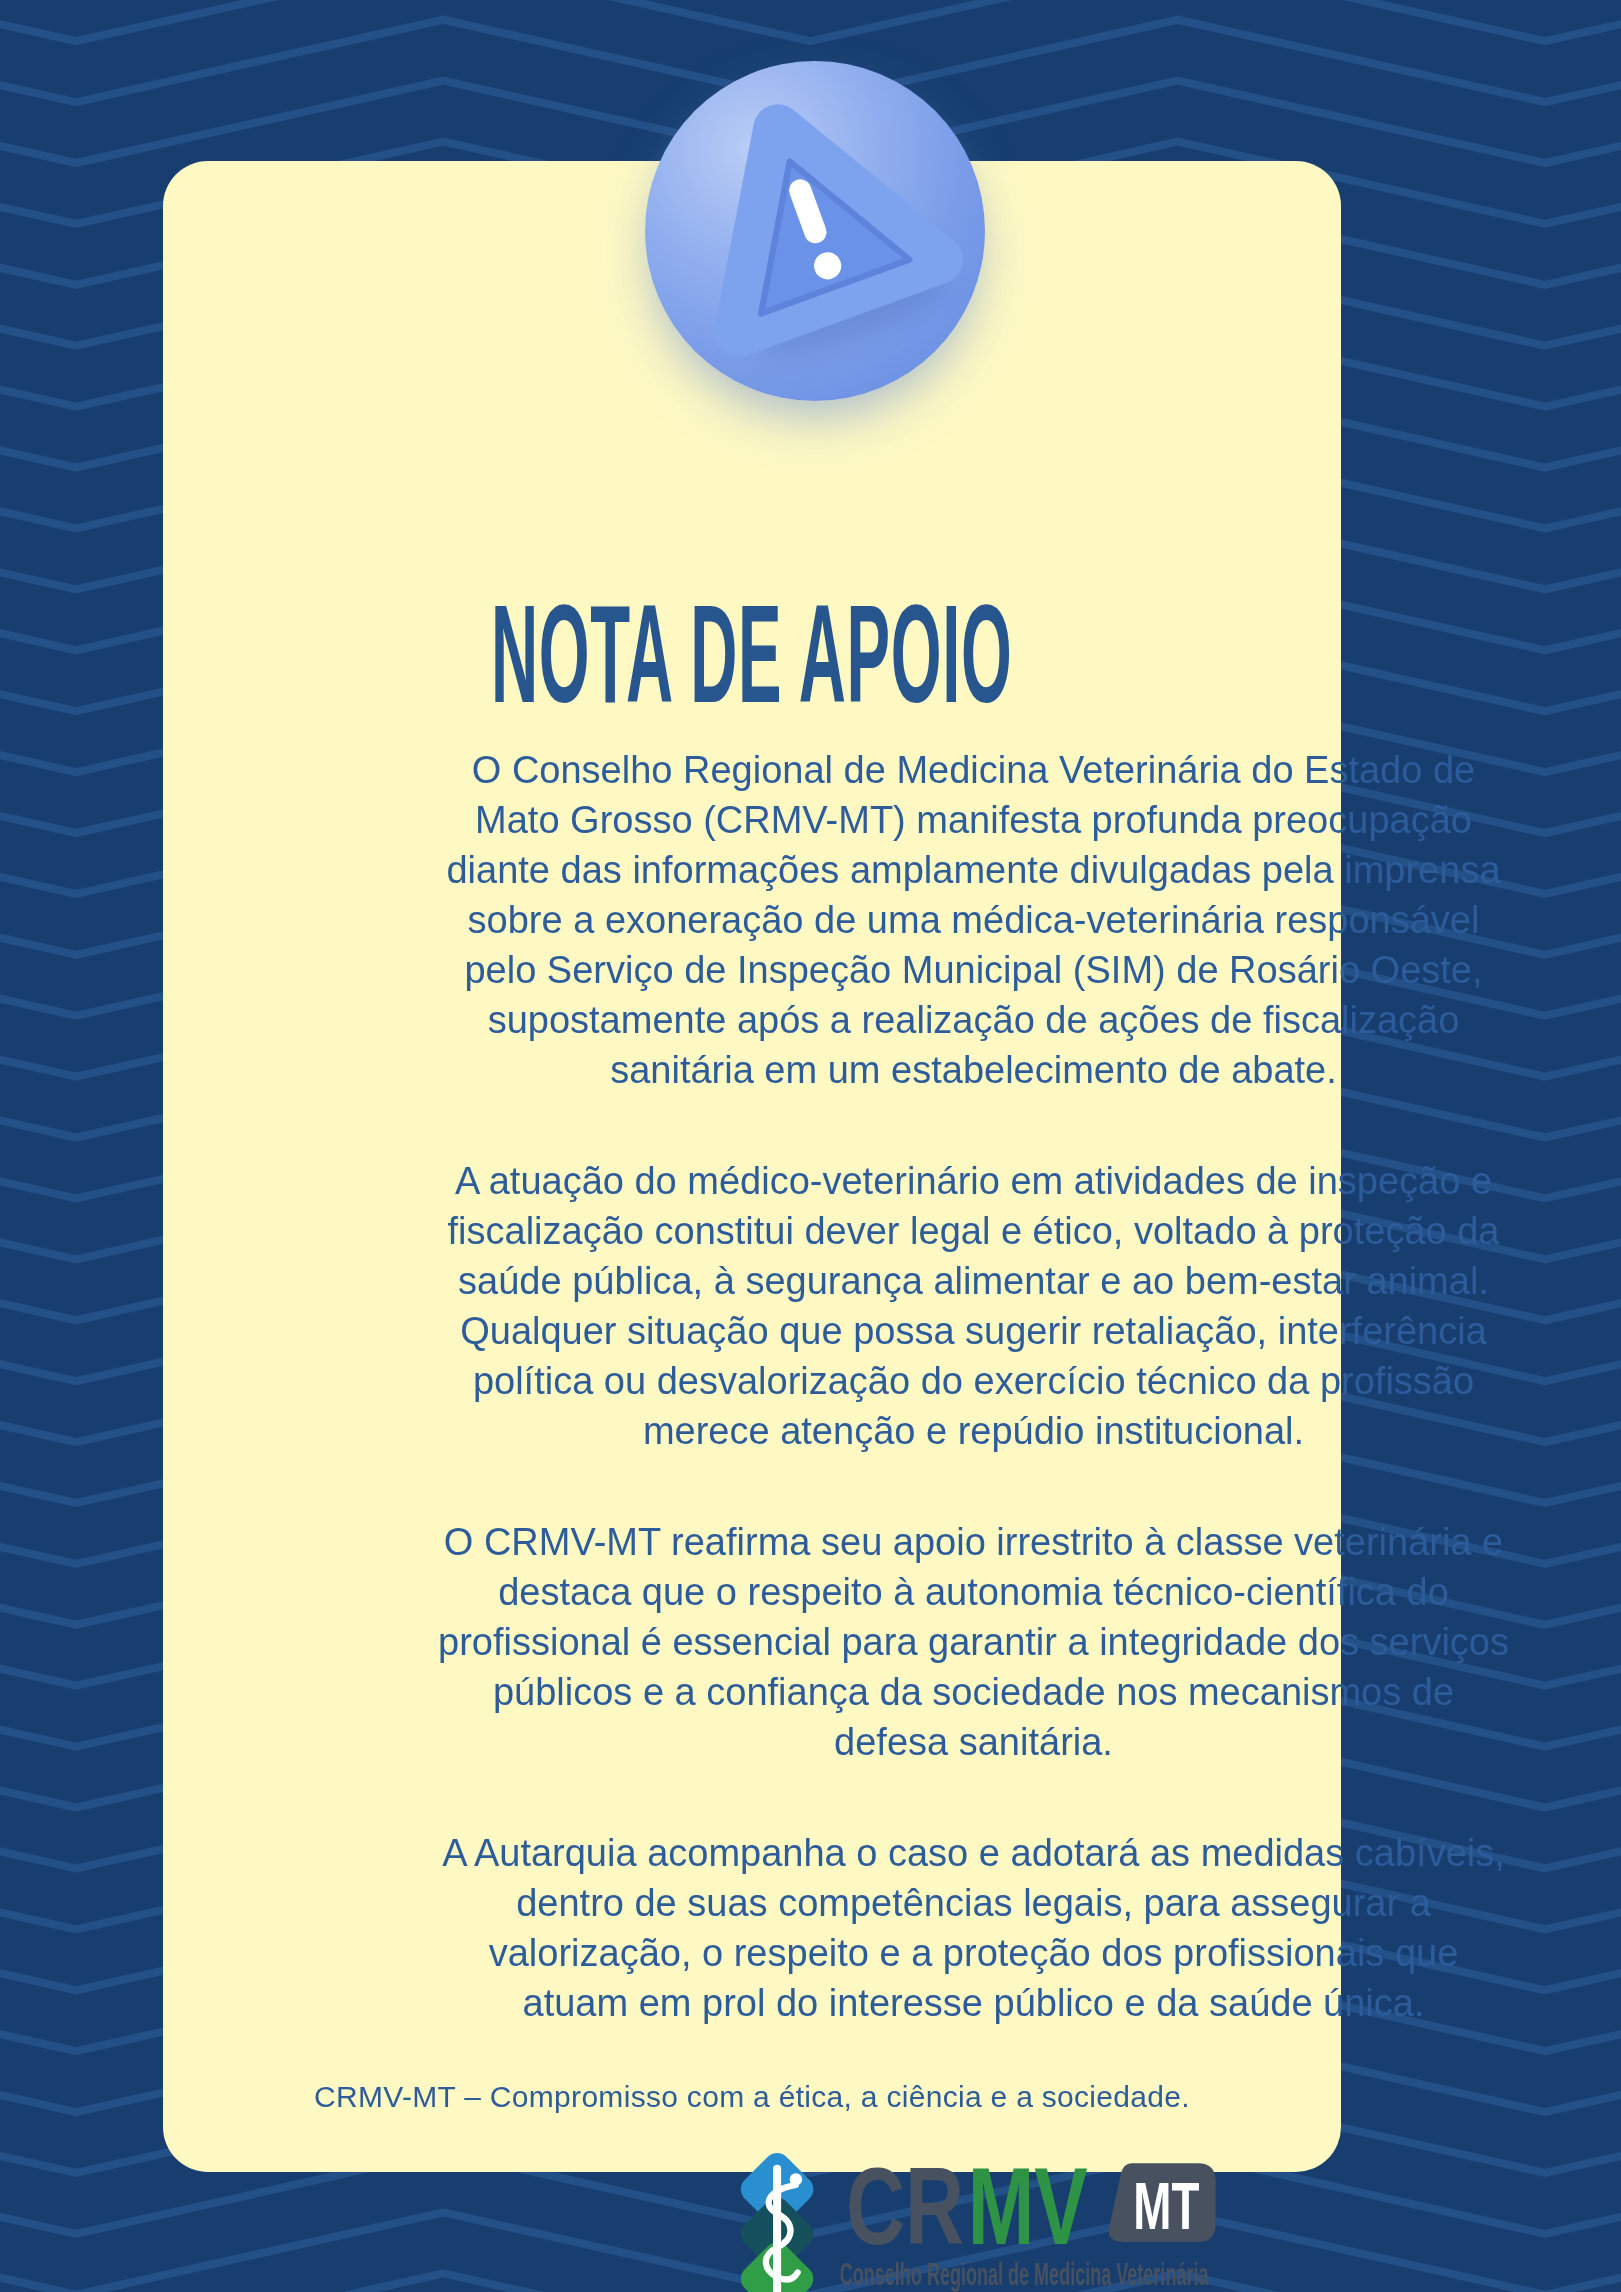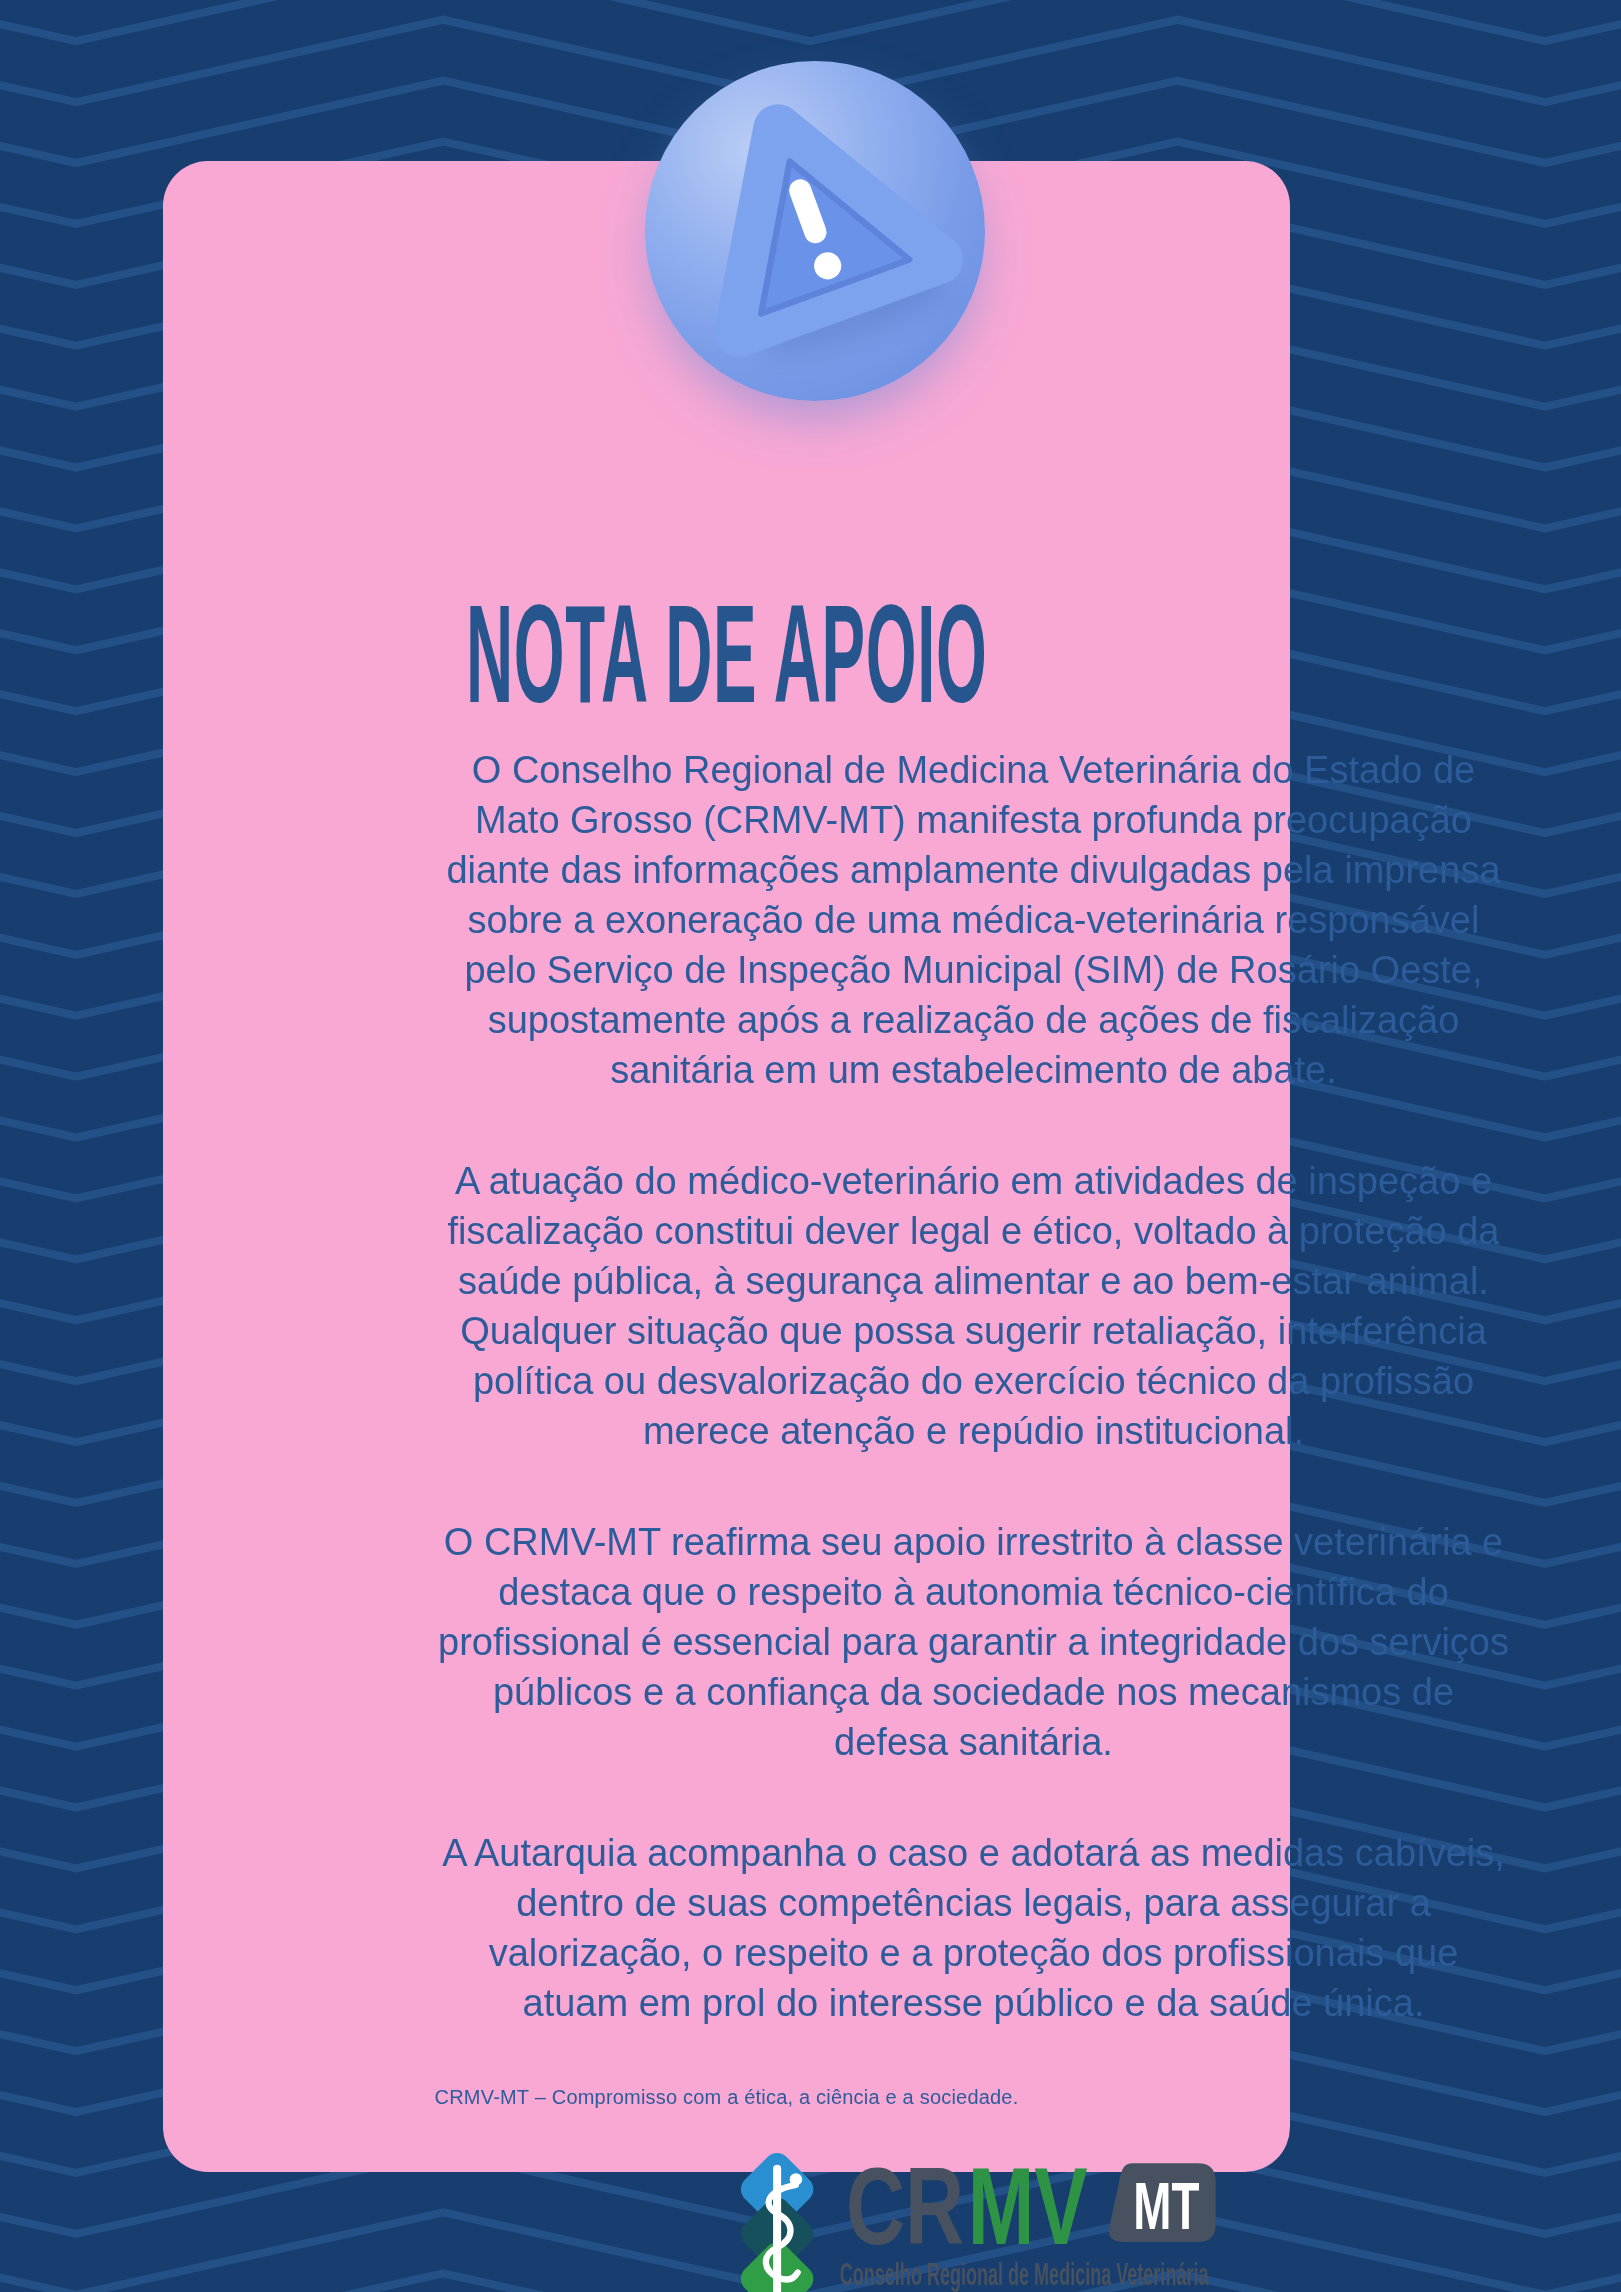--- a/index.html
+++ b/index.html
@@ -1,33 +1,33 @@
 <!DOCTYPE html>
 <html style="font-size:14.3px"><head>
 <meta charset="utf-8">
 <style>
   html,body{margin:0;padding:0;background:#173e6f;}
   .page{position:relative;width:1621px;height:2293px;overflow:hidden;background:#173e6f;
         font-family:"Liberation Sans",sans-serif;}
   .bg-pattern{position:absolute;left:0;top:0;width:1621px;height:2293px;display:block;}
-  .card{position:absolute;left:163px;top:161px;width:1088px;height:2011px;
-        background:#f9a8d4;border-radius:45px;padding-left:39px;}
+  .card{position:absolute;left:163px;top:161px;width:1178px;height:2011px;
+        background:#fef9c3;border-radius:45px;}
   .badge-circle{position:absolute;left:645px;top:61px;width:340px;height:340px;border-radius:50%;
         background:radial-gradient(circle at 32% 26%, #b9cdf5 0%, #93b0ef 34%, #7a9ce8 62%, #6389e0 100%);
         box-shadow:0 23px 49px -7.2px rgba(106,140,215,.55);
         display:flex;align-items:center;justify-content:center;}
   .tri-icon{transform:rotate(-20deg);}
   .title{position:absolute;left:0;top:423px;width:100%;margin:0;text-align:center;
         font-size:139px;line-height:139px;font-weight:700;color:#27568e;white-space:nowrap;}
   .title .squeeze{display:inline-block;transform:scaleX(0.47);transform-origin:50% 50%;letter-spacing:0.01em;}
   .body-text{position:absolute;left:161px;top:584px;width:1299px;text-align:center;
         color:#2d5c9b;font-size:38px;line-height:50px;}
   .body-text p{margin:0 0 61px 0;white-space:pre-line;}
   .tagline{position:absolute;left:0;top:1918px;width:100%;margin:0;text-align:center;
-        color:#2d5c9b;font-size:20px;line-height:36px;letter-spacing:0.01em;}
+        color:#2d5c9b;font-size:30px;line-height:36px;letter-spacing:0.01em;}
   .logo{position:absolute;left:560px;top:1988px;width:502px;height:179px;}
   .logo svg{display:block;}
 </style>
 </head>
 <body>
 
 <div class="page">
 
   <svg class="bg-pattern" xmlns="http://www.w3.org/2000/svg" viewBox="0 0 1810 2560" preserveAspectRatio="none">
       <polyline points="-325,-182 85,-90 495,-182 905,-90 1315,-182 1725,-90 2135,-182 2545,-90" fill="none" stroke="#3a6bb0" stroke-opacity="0.40" stroke-width="9"></polyline>

